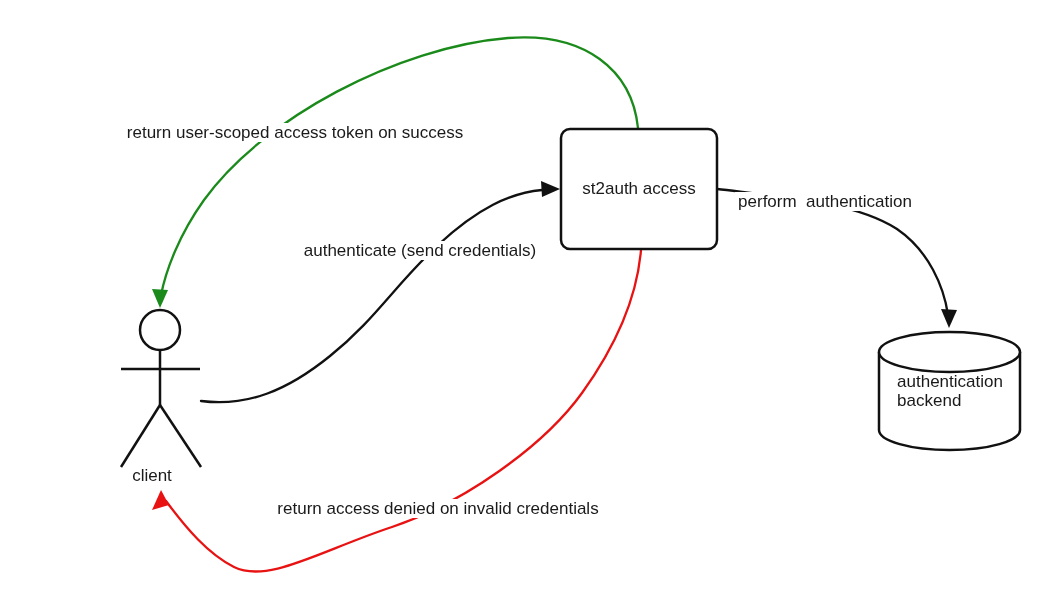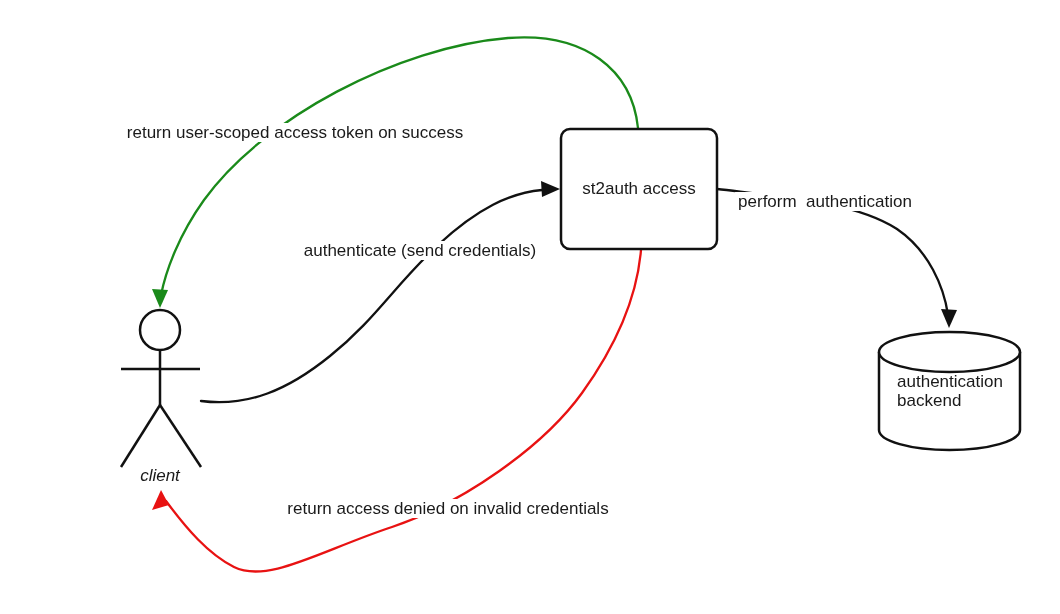--- a/index.html
+++ b/index.html
@@ -92,22 +92,22 @@
       <ellipse class="node-fill" cx="949.5" cy="352" rx="70.5" ry="20"></ellipse>
     </g>
   </svg>
 
   <div class="label" style="left:271px; top:123px;margin-left:24px;">return user-scoped access token on success</div>
 
   <div class="label" style="left:420px; top:241px;">authenticate (send credentials)</div>
 
   <div class="label" style="left:825px; top:192px;">perform  authentication</div>
 
-  <div class="label" style="left:448px; top:499px;">return access denied on invalid credentials</div>
+  <div class="label" style="left:438px; top:499px;">return access denied on invalid credentials</div>
 
-  <div class="label" style="left:160px; top:466px; background:transparent;font-style:italic;">client</div>
+  <div class="label" style="left:152px; top:466px; background:transparent;">client</div>
 
   <div class="label" style="left:639px; top:179px; background:transparent;">st2auth access</div>
 
   <div class="label centered" style="left:950px; top:372px; background:transparent;">authentication
 backend</div>
 
 </div>
 
 </body></html>

